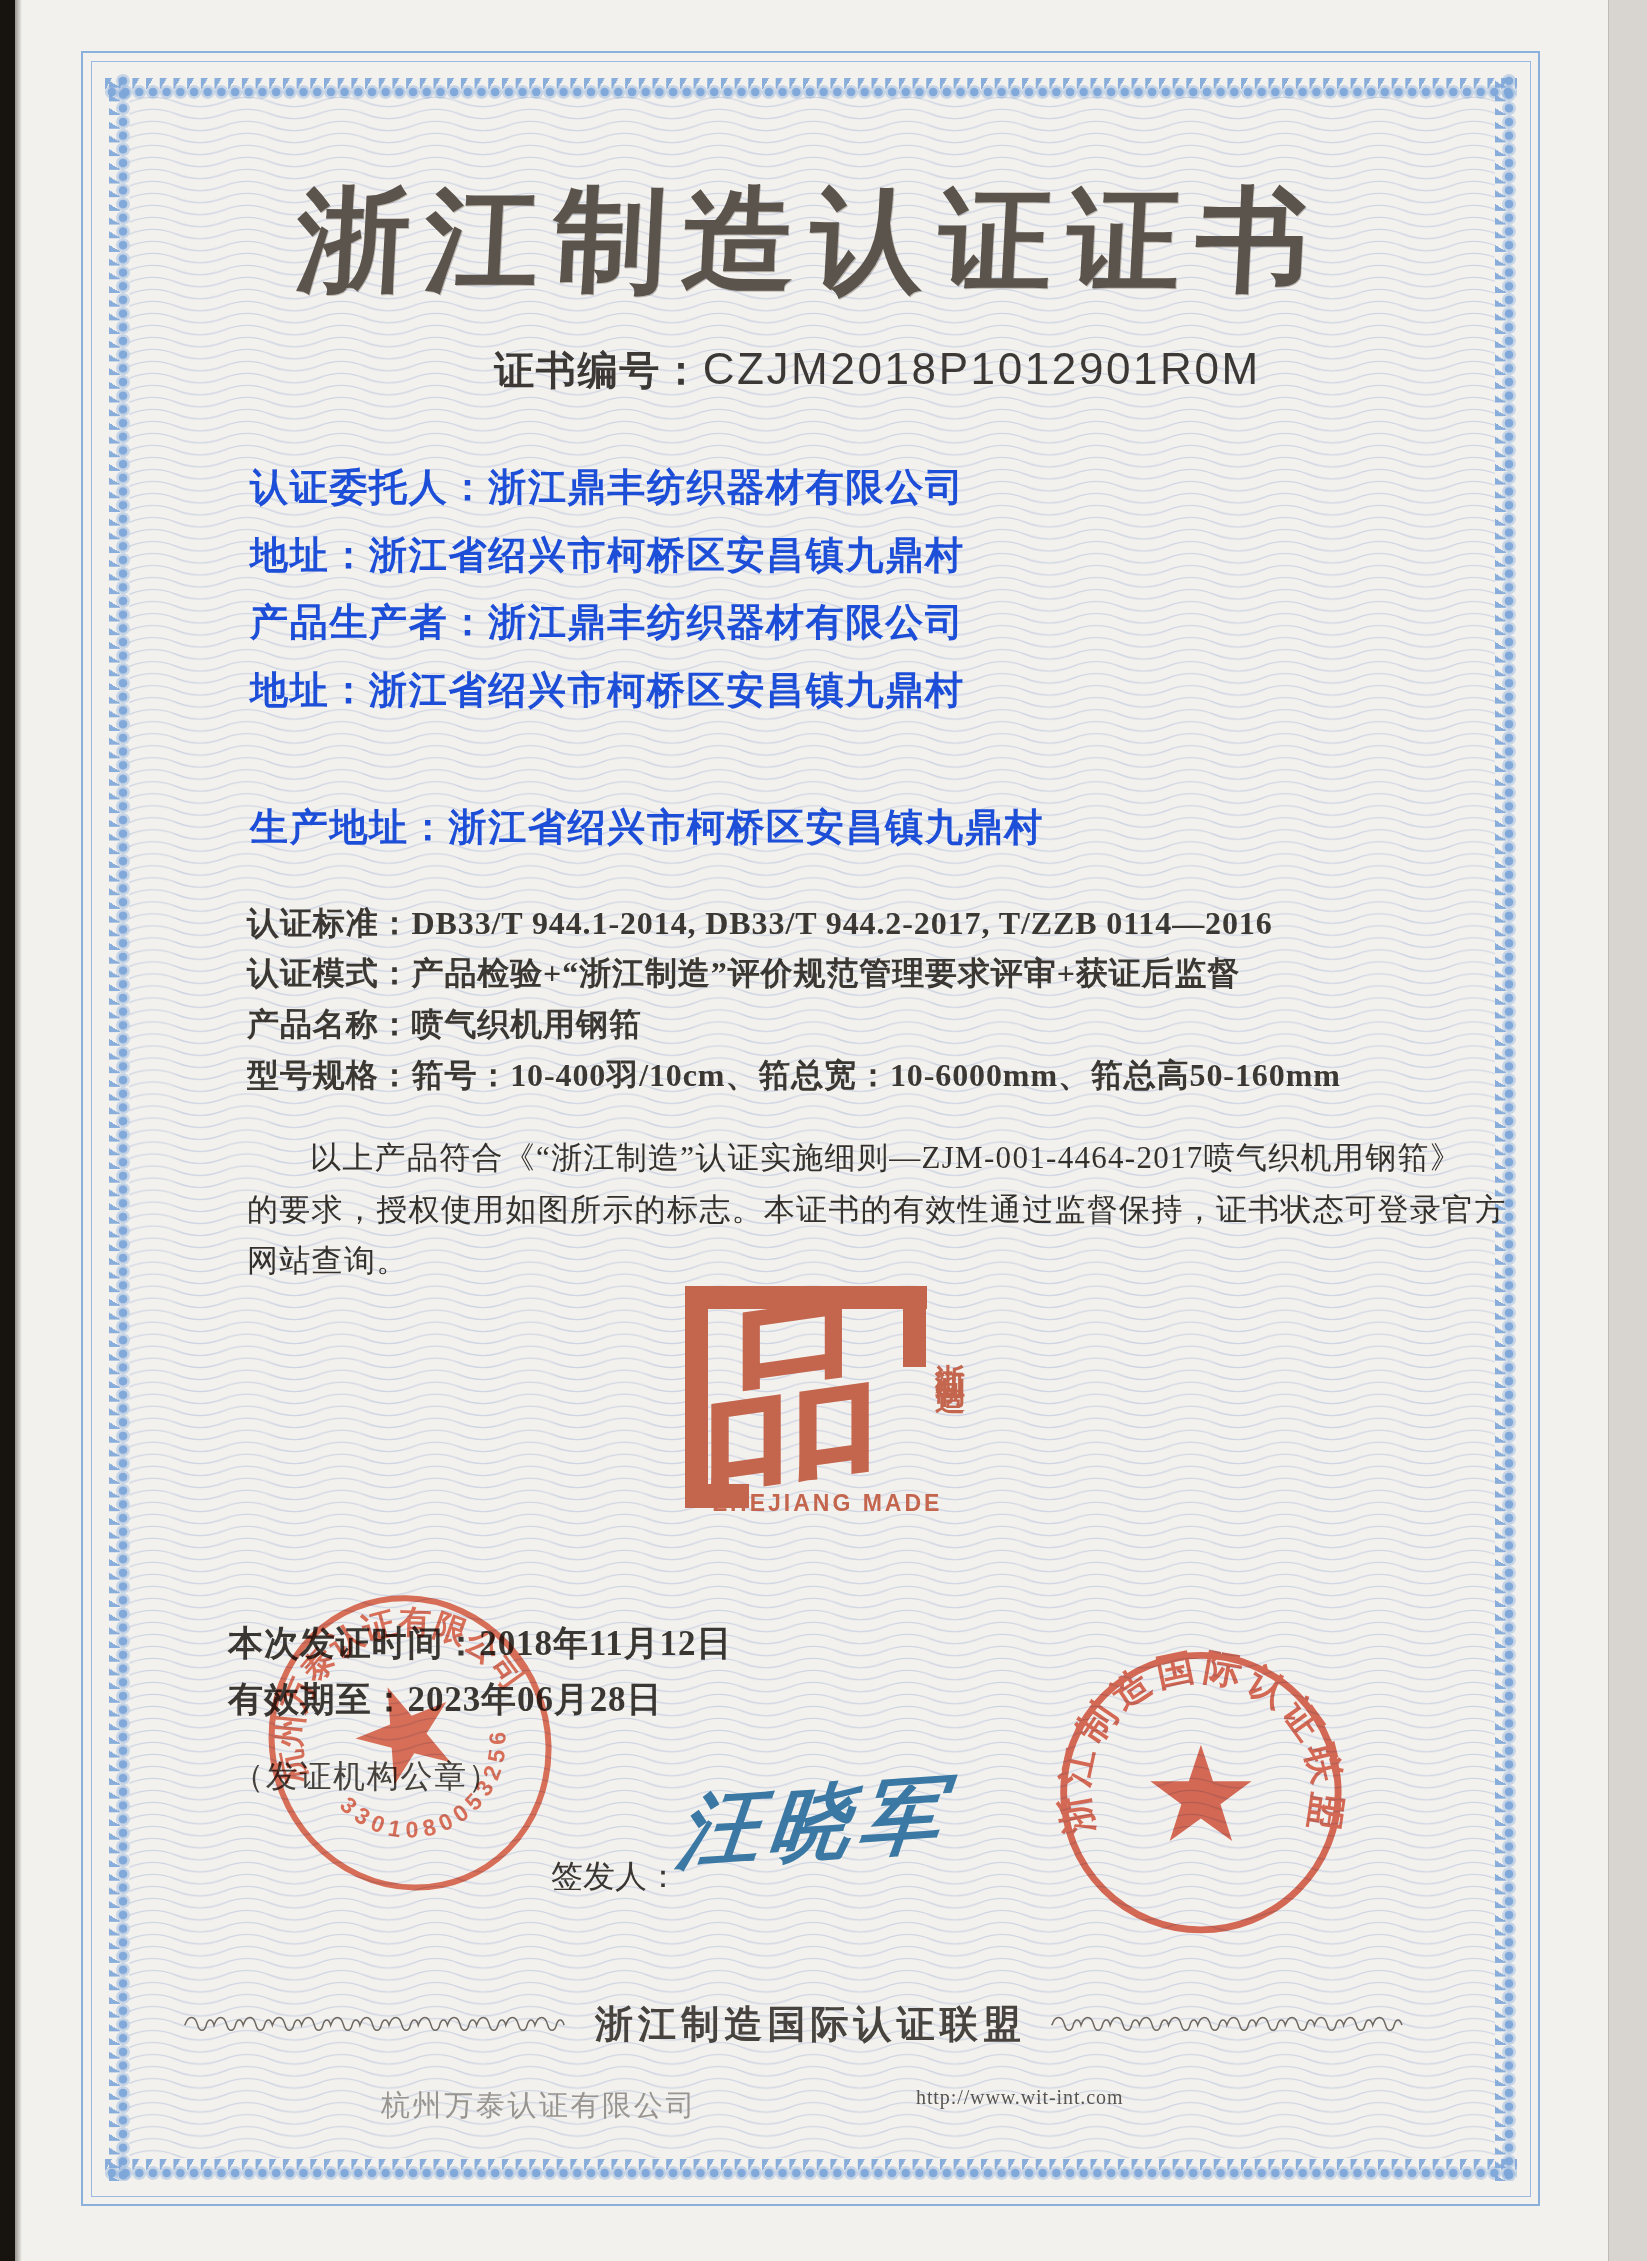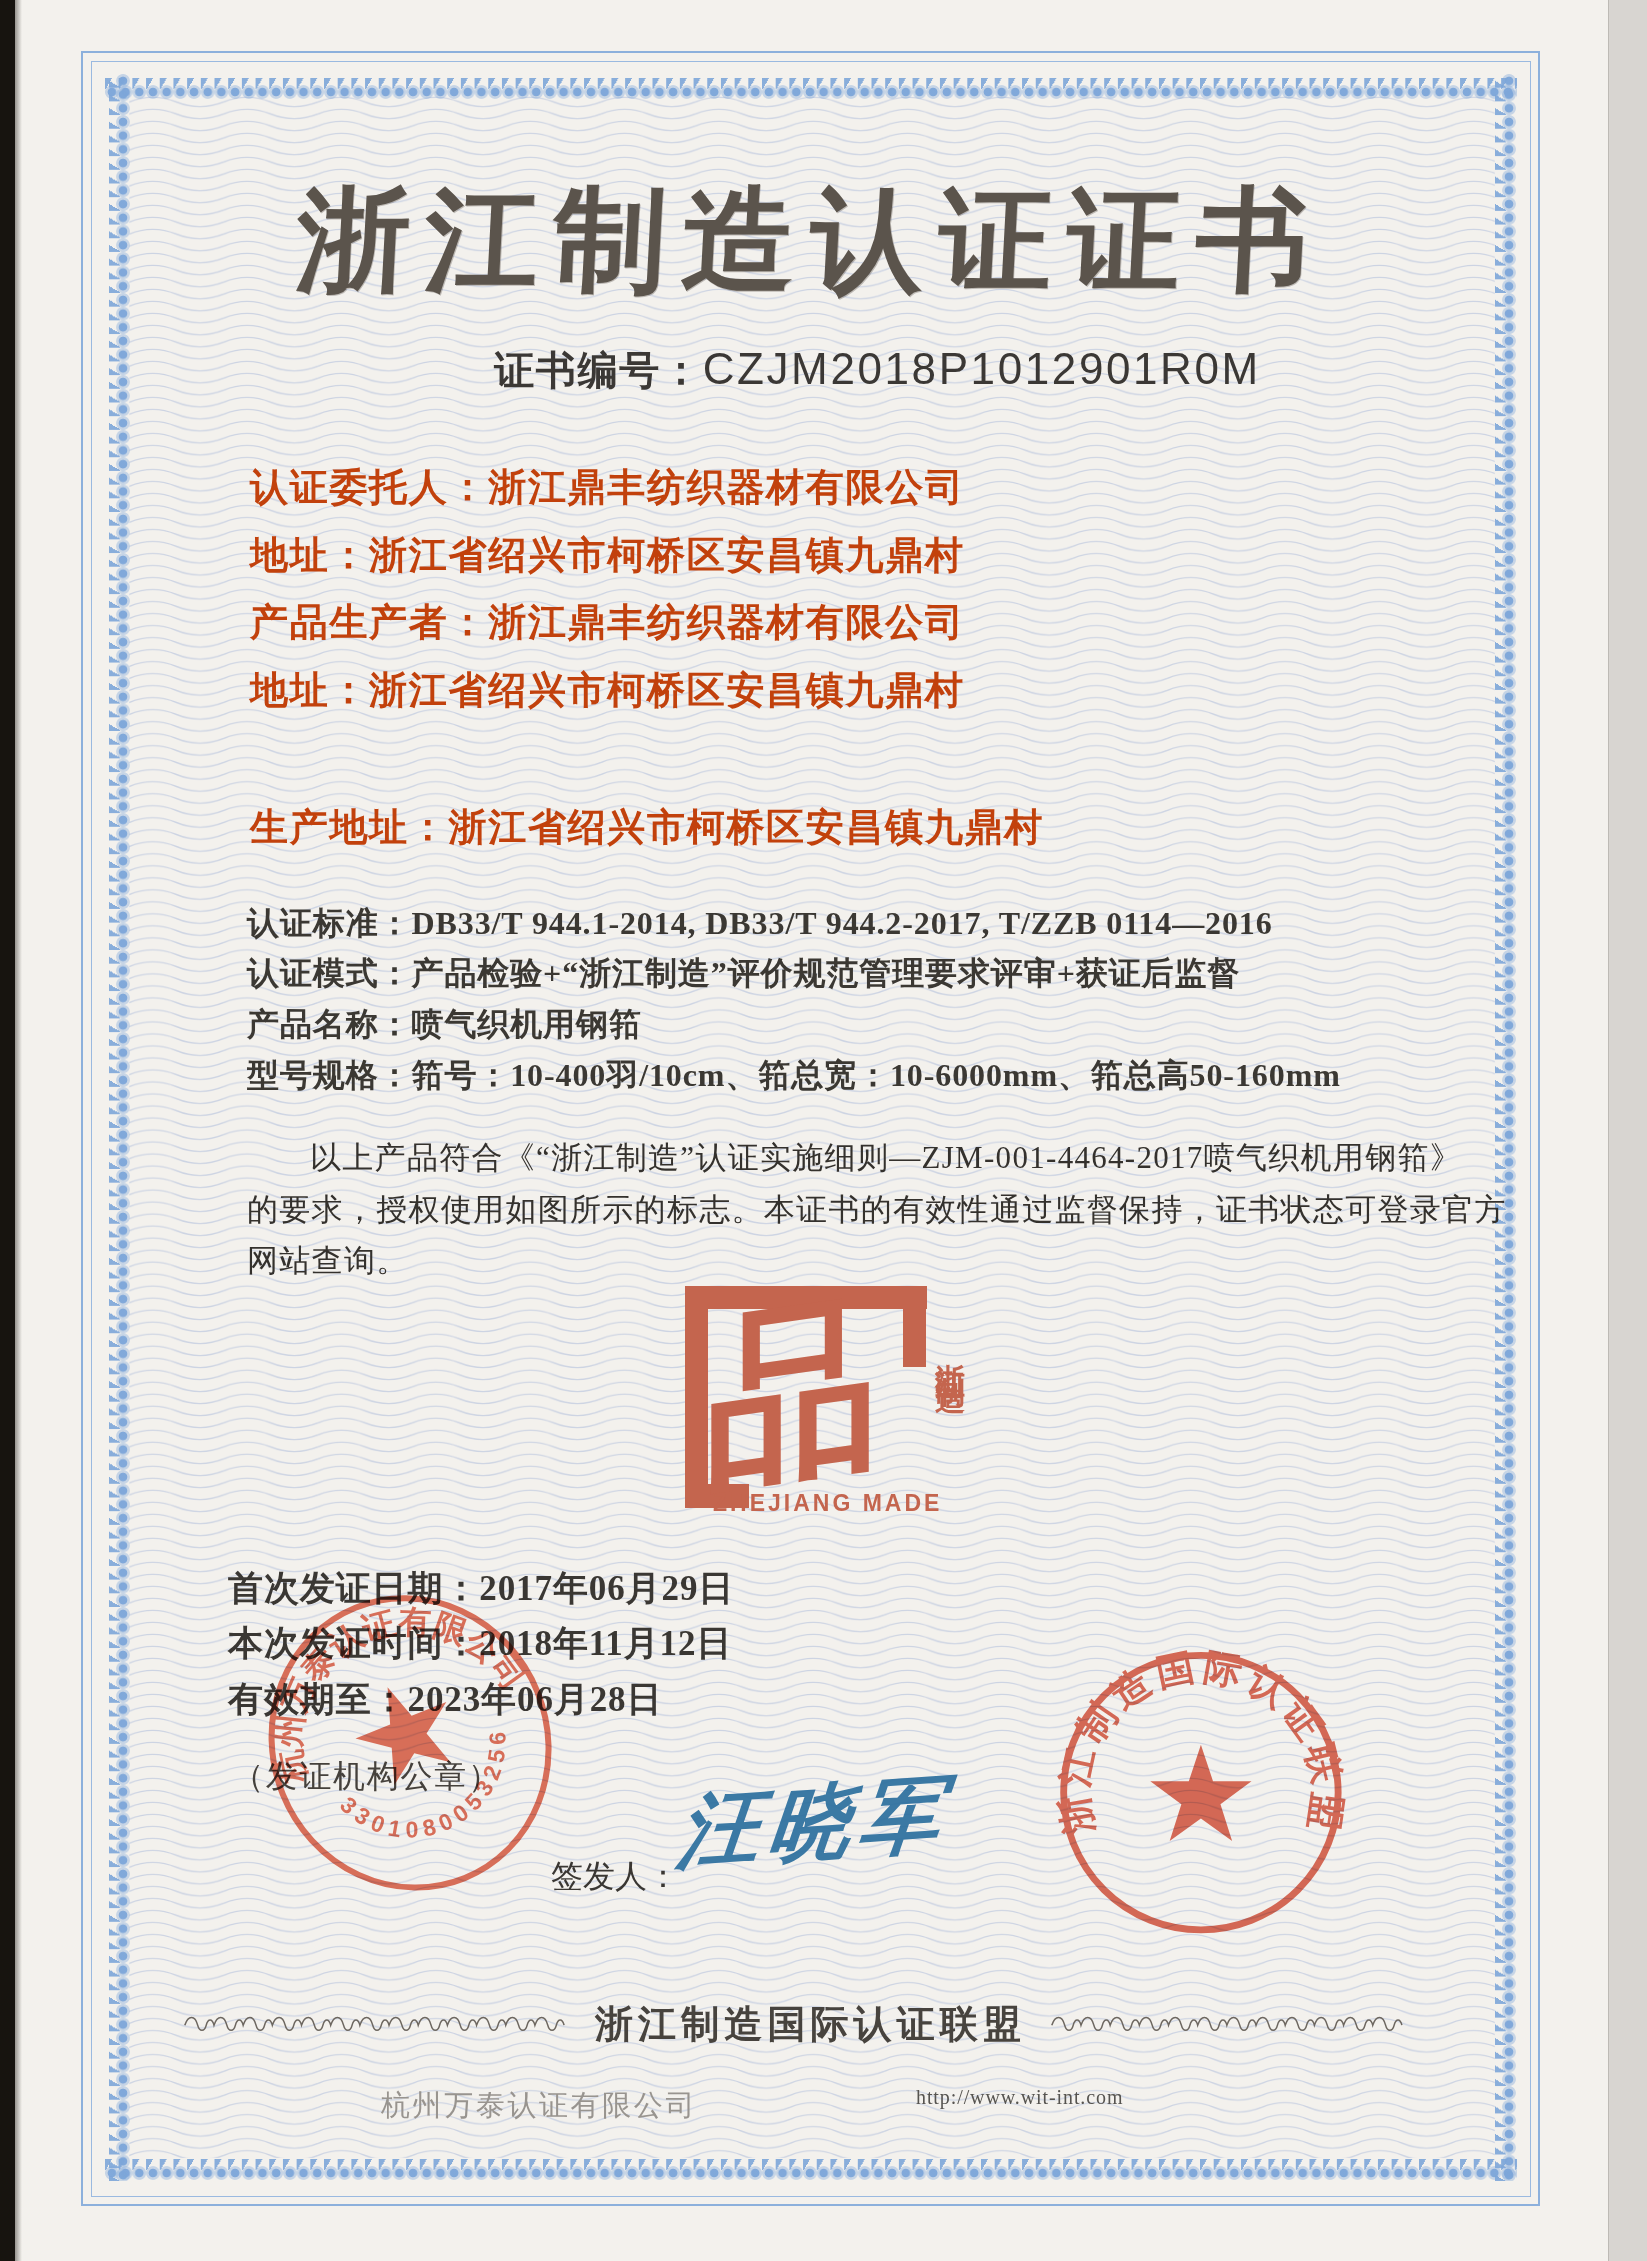--- a/index.html
+++ b/index.html
@@ -49,21 +49,21 @@
   .title {
     left:81px; top:165px; width:1459px; text-align:center;
     font-size:113px; font-weight:bold; color:#5b544c;
     letter-spacing:15.4px; transform:skewX(-3deg);
     text-shadow:0.9px 0.9px 0 rgba(91,84,76,.35);
   }
   .certno-row { left:81px; top:343px; width:1593px; display:flex; justify-content:center; align-items:baseline; }
   .certno-label { font-size:40px; font-weight:bold; color:#3b3835; letter-spacing:1.7px; }
   .certno-value { font-family:"Liberation Sans","DejaVu Sans",sans-serif; font-size:44px;
                   font-weight:500; color:#3b3835; letter-spacing:2.6px; }
-  .info-line { left:250px; font-size:38px; font-weight:bold; color:#c2410c; letter-spacing:1.7px; white-space:nowrap; }
+  .info-line { left:250px; font-size:38px; font-weight:bold; color:#1d4ed8; letter-spacing:1.7px; white-space:nowrap; }
   .spec-line { left:247px; font-size:32px; font-weight:bold; color:#3b3833; letter-spacing:0.9px; white-space:nowrap; }
   .para-line { left:247px; font-size:31px; color:#34312d; letter-spacing:1.3px; white-space:nowrap; }
   .date-line { left:228px; font-size:35px; font-weight:bold; color:#3a3733; letter-spacing:0.9px; white-space:nowrap; }
   .seal-note { left:232px; top:1755px; font-size:32px; color:#45413c; letter-spacing:1.7px;text-align:right; }
   .issuer    { left:551px; top:1855px; font-size:32px; color:#3a3733; }
   .signature { left:678px; top:1769px; font-size:82px; font-weight:bold; font-style:italic;
                color:#2c6f9e; letter-spacing:8.6px; transform:rotate(-4deg) skewX(-10deg);
                z-index:7; opacity:.92; }
 
   
@@ -133,21 +133,20 @@
   <div class="abs logo">
     <div class="bar" style="left:2.6px;  top:4.3px;   width:242px; height:23px;"></div>
     <div class="bar" style="left:221px;top:4.3px;   width:23px;  height:81px;"></div>
     <div class="bar" style="left:2.6px;  top:4.3px;   width:23px;  height:221px;"></div>
     <div class="bar" style="left:2.6px;  top:202px; width:64px;  height:24px;"></div>
     <div class="logo-mark">品</div>
     <div class="logo-vert">浙江制造</div>
     <div class="logo-cap">ZHEJIANG MADE</div>
   </div>
 
-  <div class="abs date-line" style="top:1565px;">首次发证日期：2017年06月29日</div>
   <div class="abs date-line" style="top:1620px;">本次发证时间：2018年11月12日</div>
   <div class="abs date-line" style="top:1676px;text-align:center;">有效期至：2023年06月28日</div>
   <div class="abs seal-note">（发证机构公章）</div>
   <div class="abs issuer">签发人：</div>
 
   <div class="abs signature">汪晓军</div>
 
   <svg class="seals" width="1647" height="2261" viewBox="0 0 1920 2636">
 
     <g transform="rotate(-22 478 2032)">

